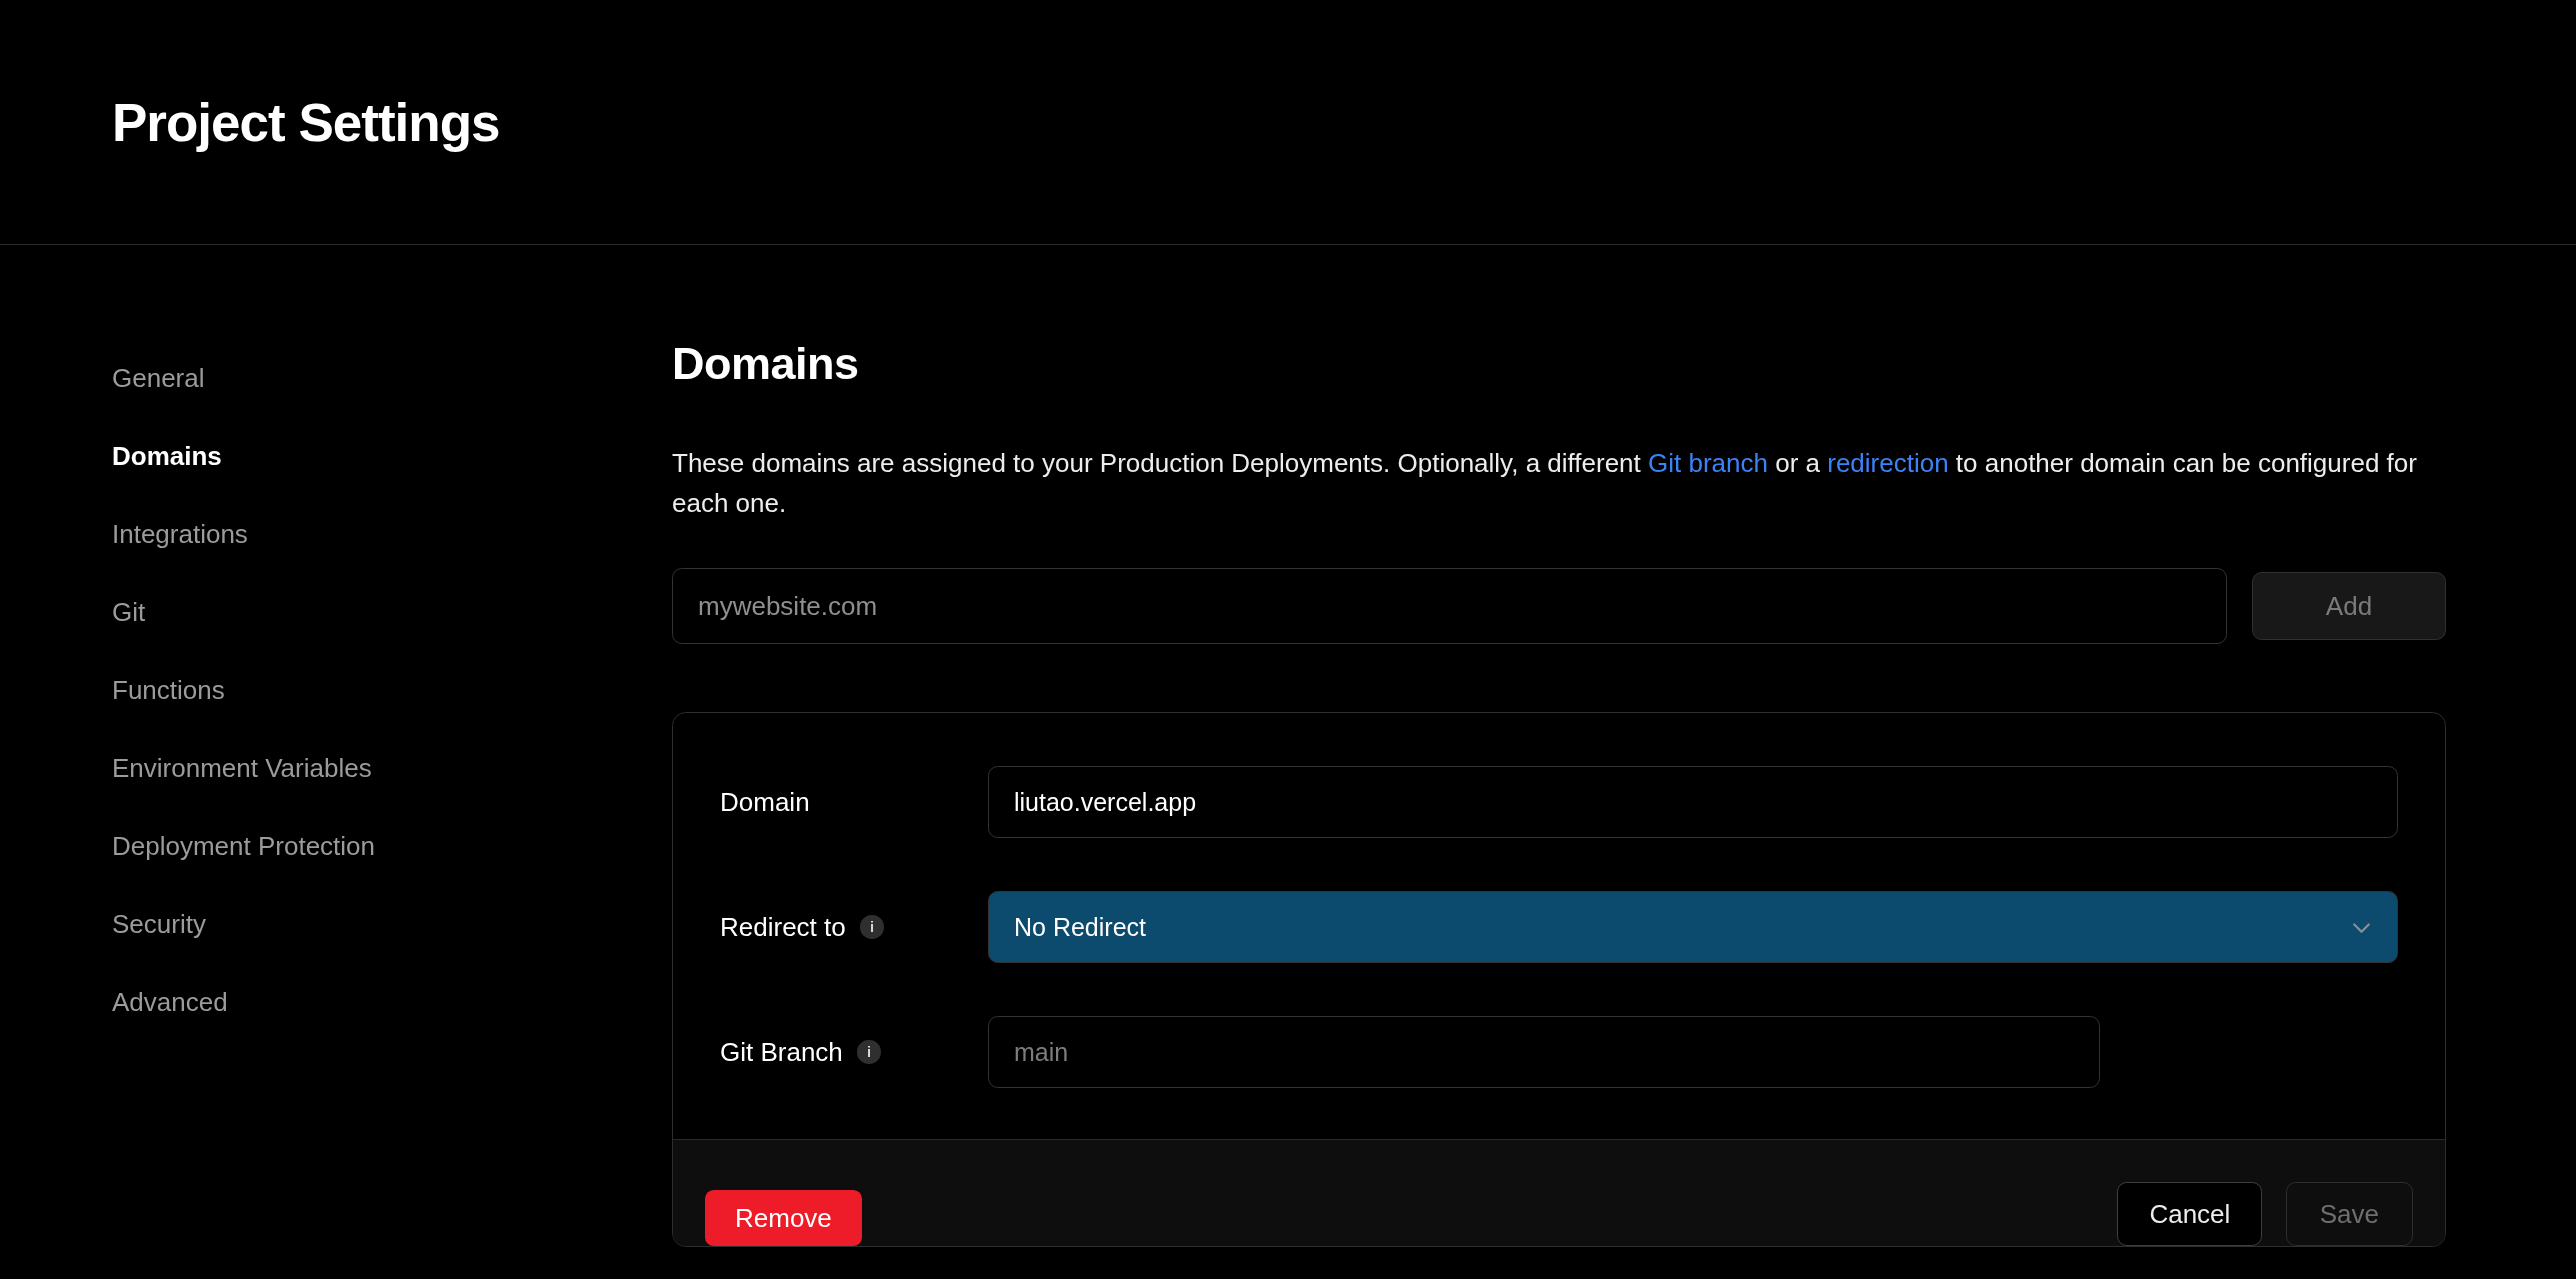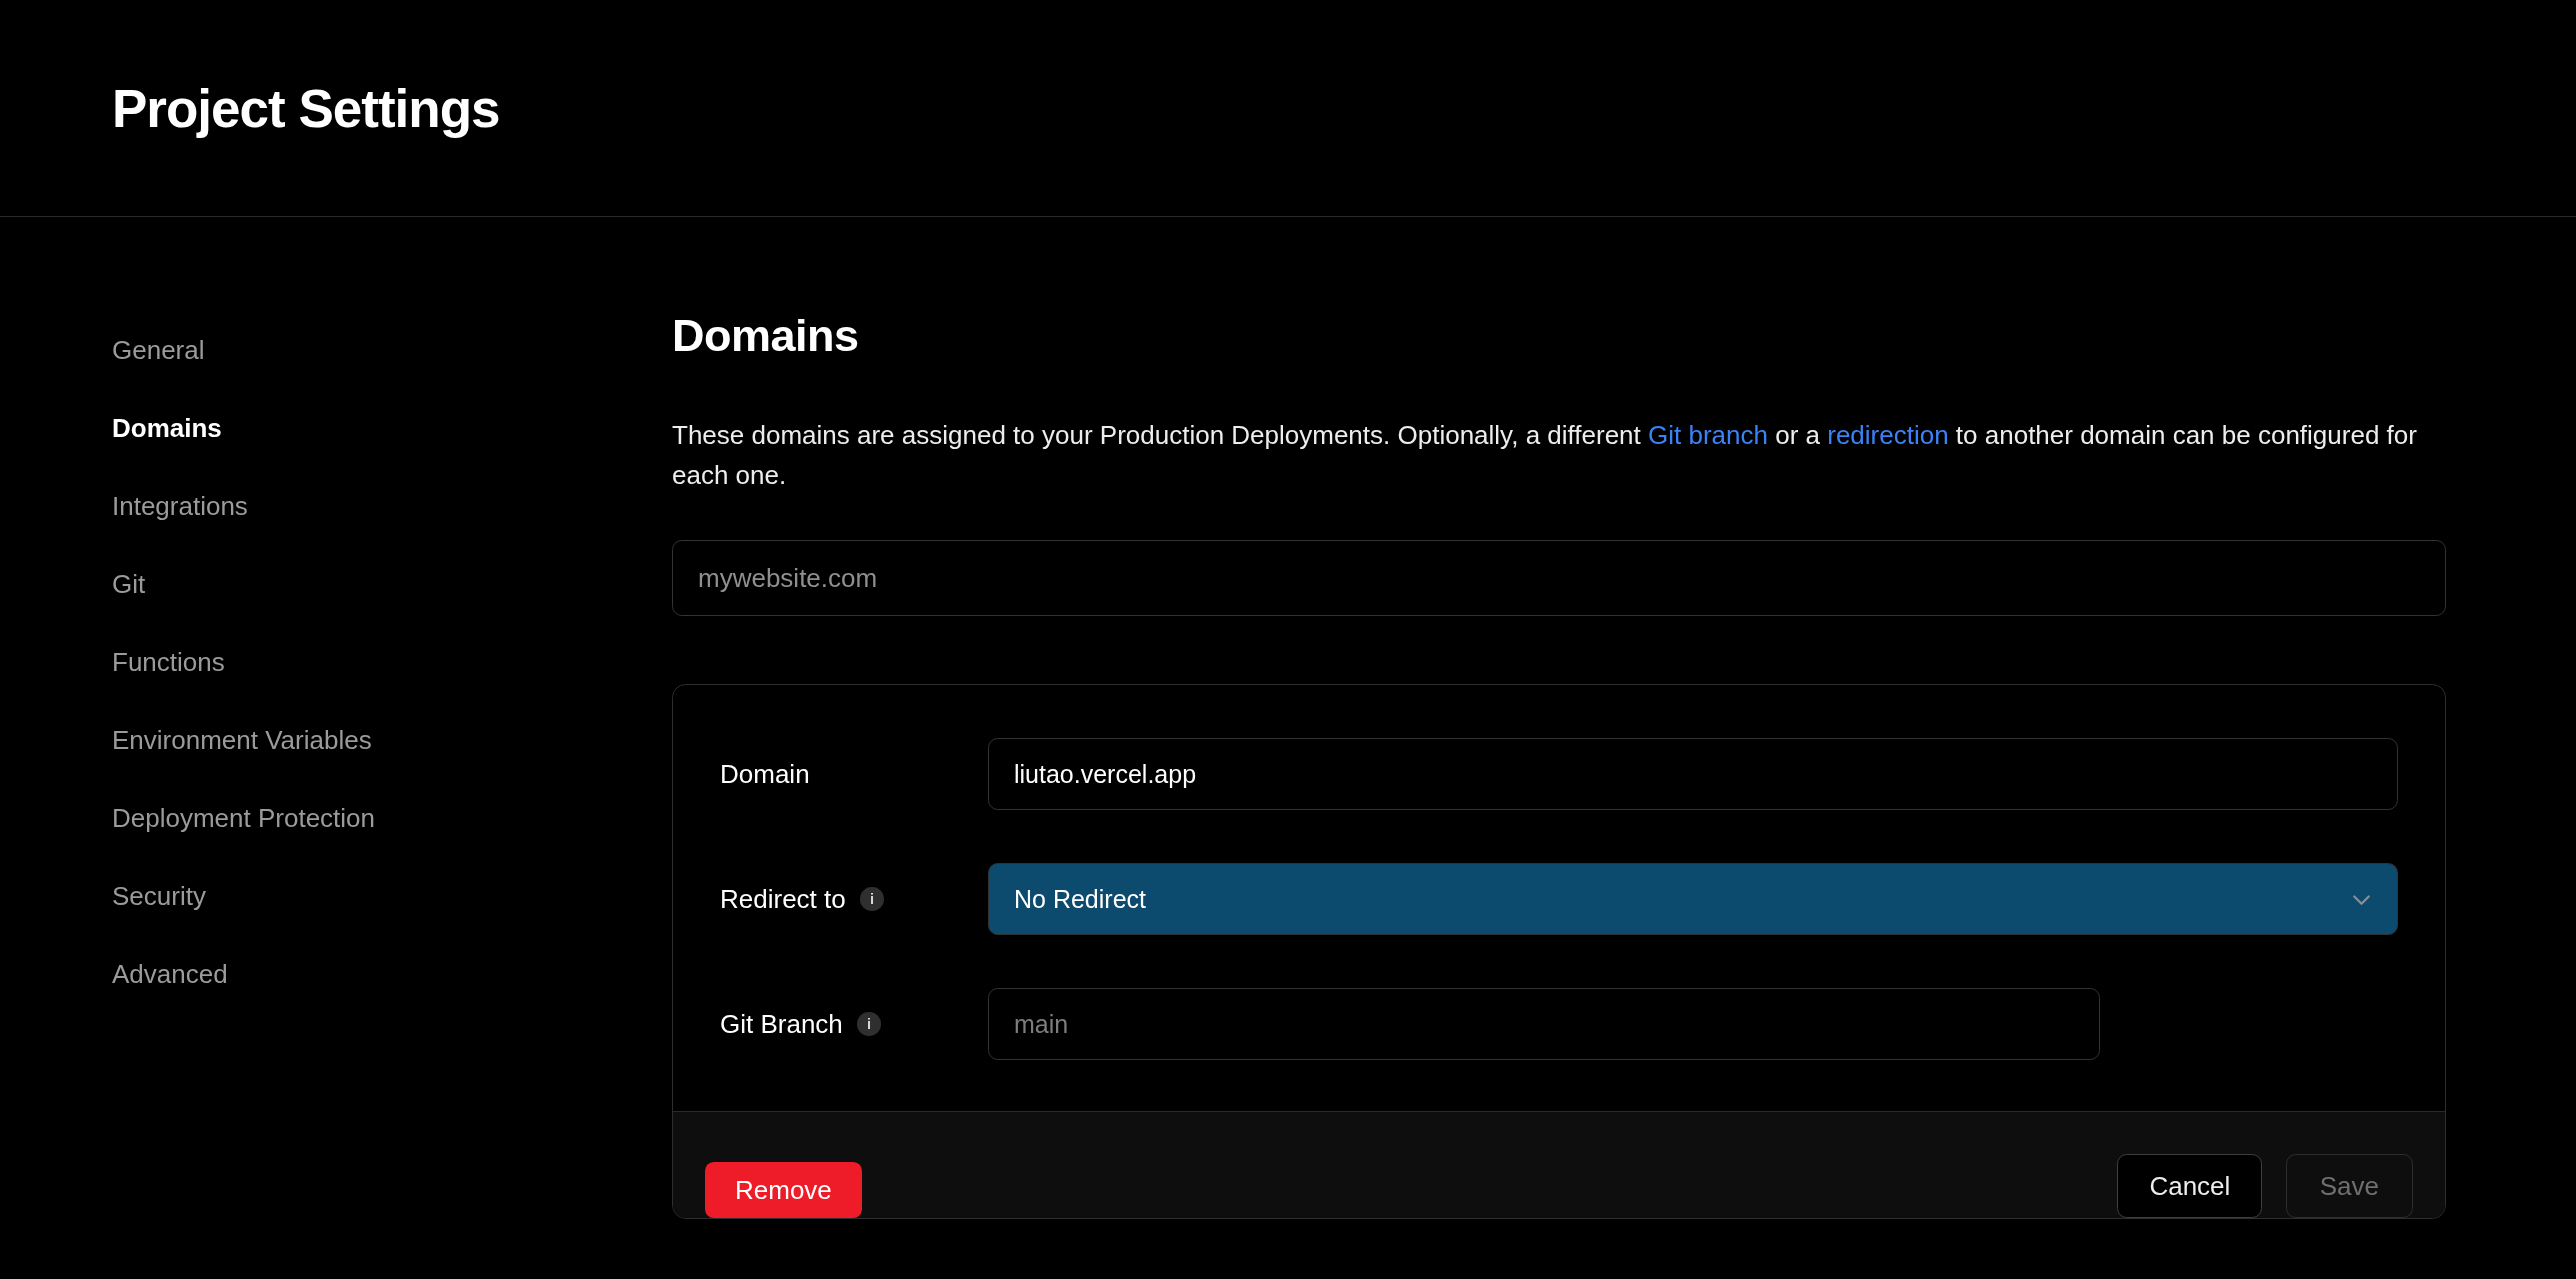--- a/index.html
+++ b/index.html
@@ -6,21 +6,21 @@
   html, body { background: #000; }
   body {
     width: 2576px; height: 1279px; overflow: hidden;
     font-family: "Liberation Sans", sans-serif;
     color: #ededed;
   }
   .page { width: 2576px; height: 1279px; background: #000; }
 
   
   .header {
-    height: 217px;
+    height: 245px;
     display: flex; align-items: center;
     padding: 0 112px;
     border-bottom: 1.9px solid #2a2a2a;
   }
   .page-title {
     font-size: 53px; font-weight: 600; color: #fff; letter-spacing: -1px;
   }
 
   
   .content { display: flex; padding: 93px 112px 0 112px; }
@@ -156,20 +156,21 @@
     </aside>
 
     <main class="main">
 
       <h2 class="section-heading">Domains</h2>
 
       <p class="description"><span>These domains are assigned to your Production Deployments. Optionally, a different </span><a>Git branch</a><span> or a </span><a>redirection</a><span> to another domain can be configured for each one.</span></p>
 
       <div class="add-domain-row">
         <input class="add-domain-input" type="text" placeholder="mywebsite.com" style="">
+        <button class="add-button">Add</button>
       </div>
 
       <div class="domain-card">
 
         <div class="card-body">
 
           <div class="field-row">
             <div class="field-label">
               <span>Domain</span>
             </div>

